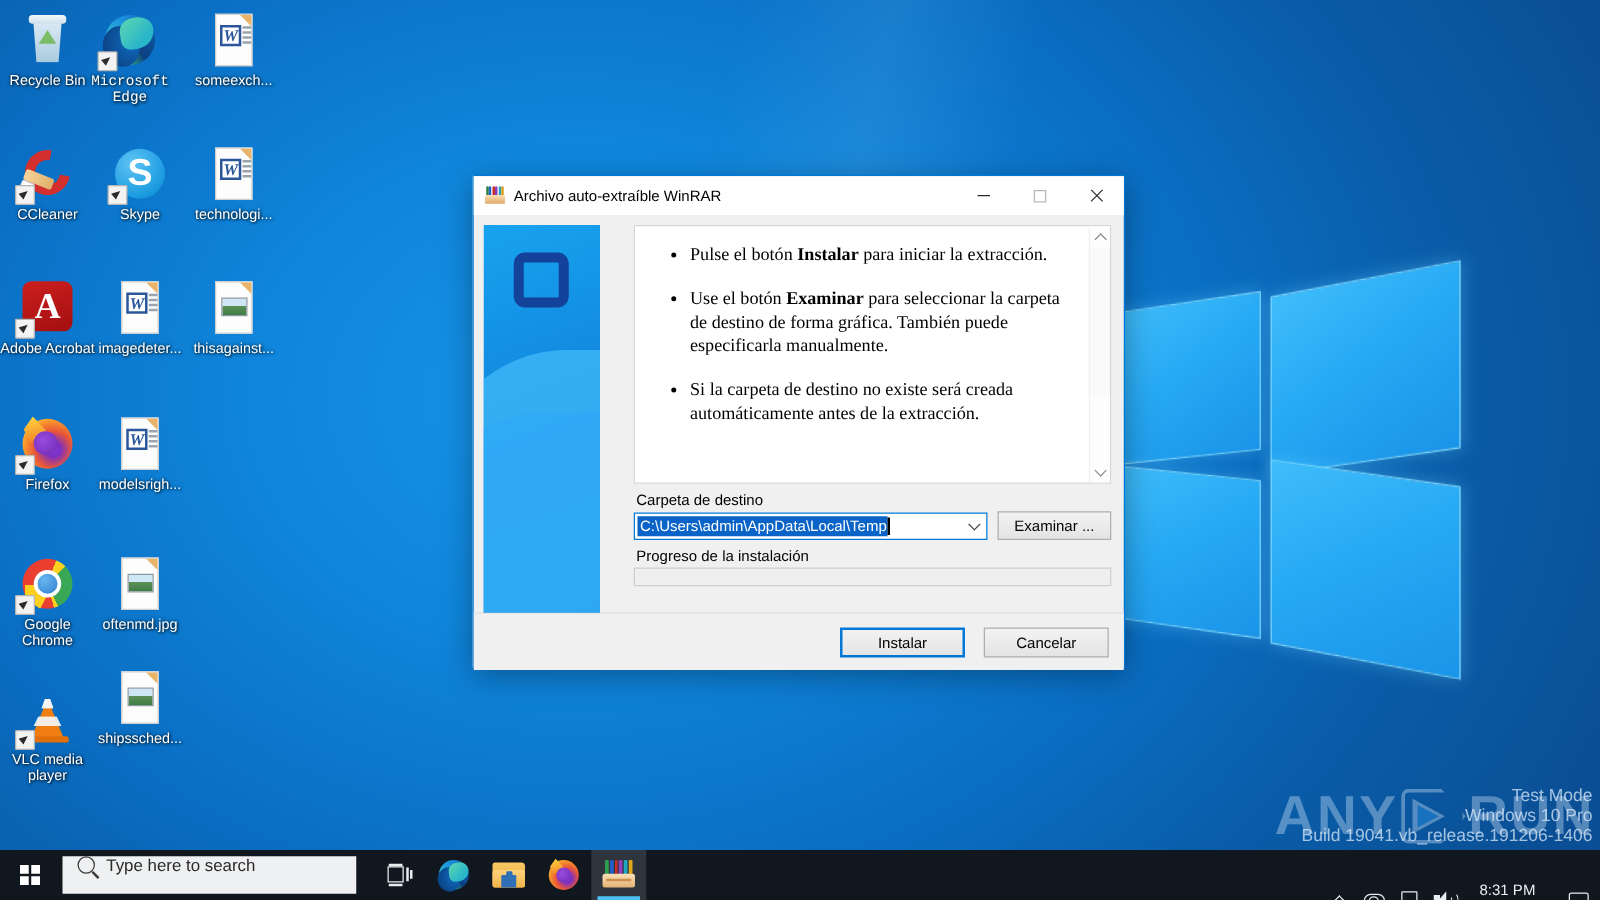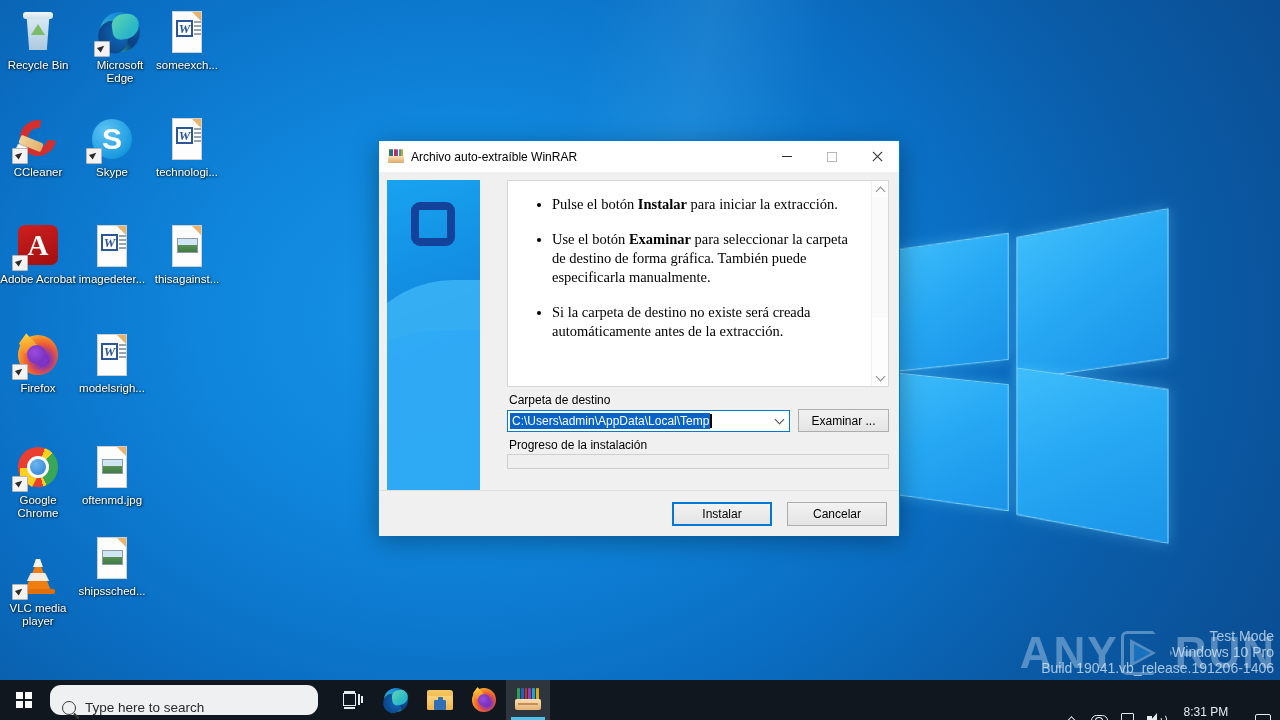--- a/index.html
+++ b/index.html
@@ -274,26 +274,26 @@
   .win-logo { width:17px;height:17px; position:relative; }
   .win-logo i {
     position:absolute; width:7.6px; height:7.6px; background:#fff;
   }
   .win-logo i:nth-child(1){left:0;top:0;}
   .win-logo i:nth-child(2){left:9px;top:0;}
   .win-logo i:nth-child(3){left:0;top:9px;}
   .win-logo i:nth-child(4){left:9px;top:9px;}
 
   #search-box {
-    width:268px; height:30px;
+    width:235px; height:30px;
     background:#eff0f1;
-    display:flex; align-items:flex-end;
+    display:flex; align-items:flex-start;
     padding-left:12px;
     margin-left:2px;
-    border-radius:11px;
+    border-radius:0;
     cursor:text;
   }
   #search-box .mag {
     width:14px;height:14px;
     border:1.6px solid #3b3b3b; border-radius:50%;
     position:relative; margin-right:9px; flex:0 0 auto;
   }
   #search-box .mag::after {
     content:""; position:absolute; right:-5px; bottom:-3px;
     width:7px;height:1.7px; background:#3b3b3b; transform:rotate(45deg);
@@ -680,21 +680,21 @@
       <div class="di-img">
         <div class="ic-recycle">
             <div class="bin"></div>
             <div class="lid"></div>
             <div class="tri"></div>
           </div>
       </div>
       <div class="di-label">Recycle Bin</div>
     </div>
 
-    <div class="desk-icon" style="left:82px;top:6px;">
+    <div class="desk-icon" style="left:66px;top:6px;font-family:Liberation Mono, monospace;">
       <div class="di-img">
         <div class="ic-edge">
             <div class="e1"></div>
             <div class="e2"></div>
             <div class="e3"></div>
           </div>
         <div class="shortcut-arrow"></div>
       </div>
       <div class="di-label">Microsoft Edge</div>
     </div>

